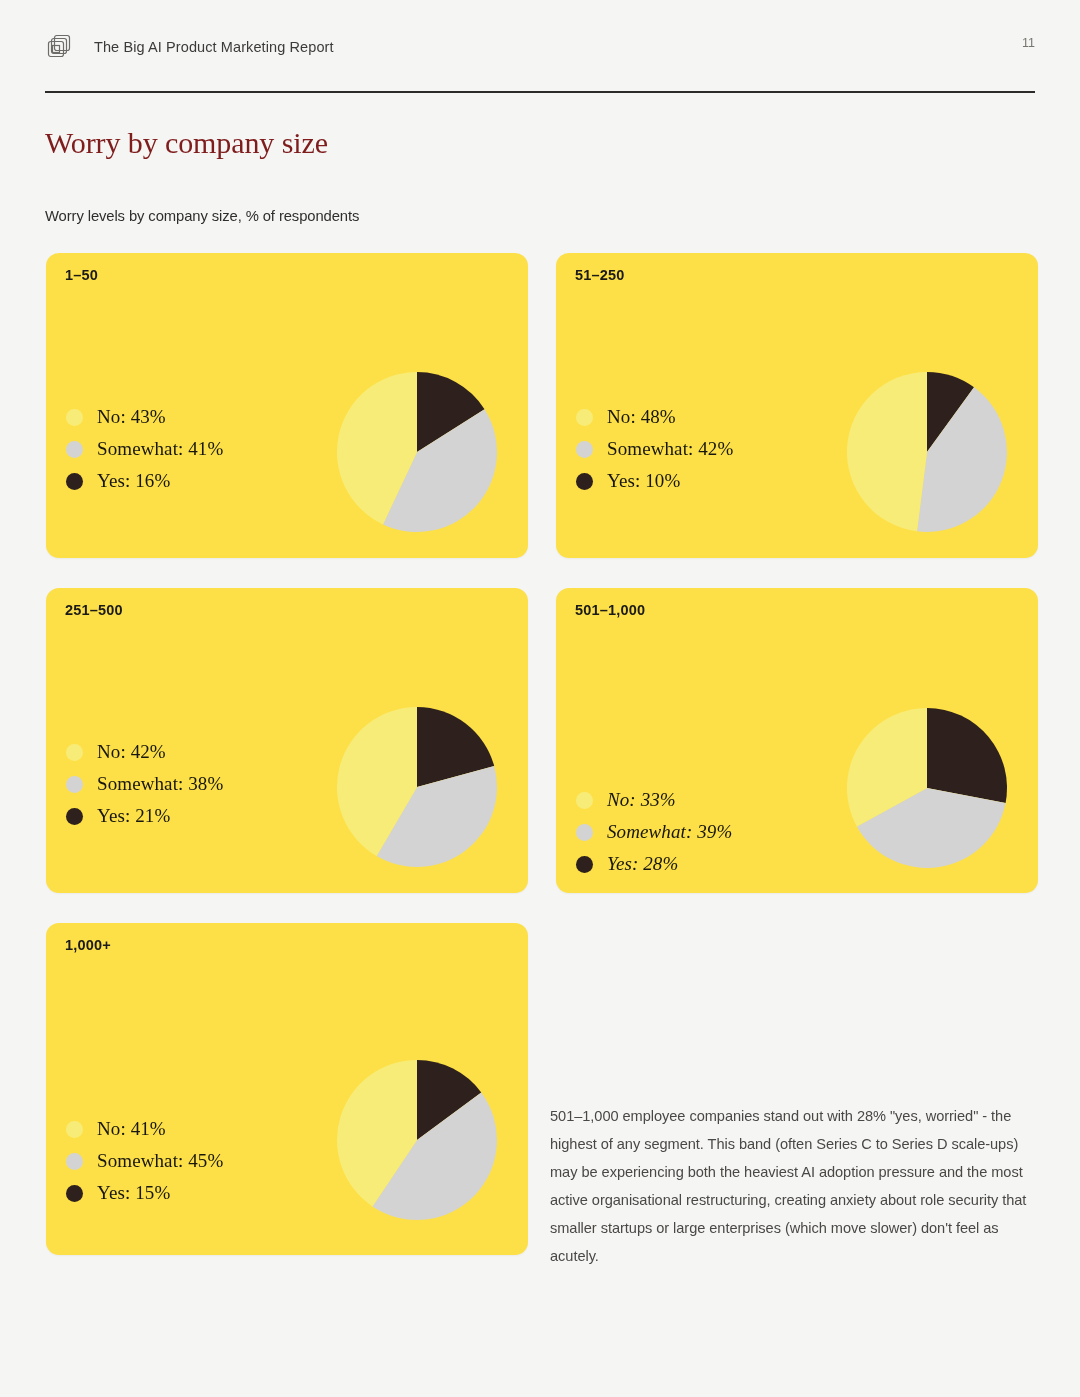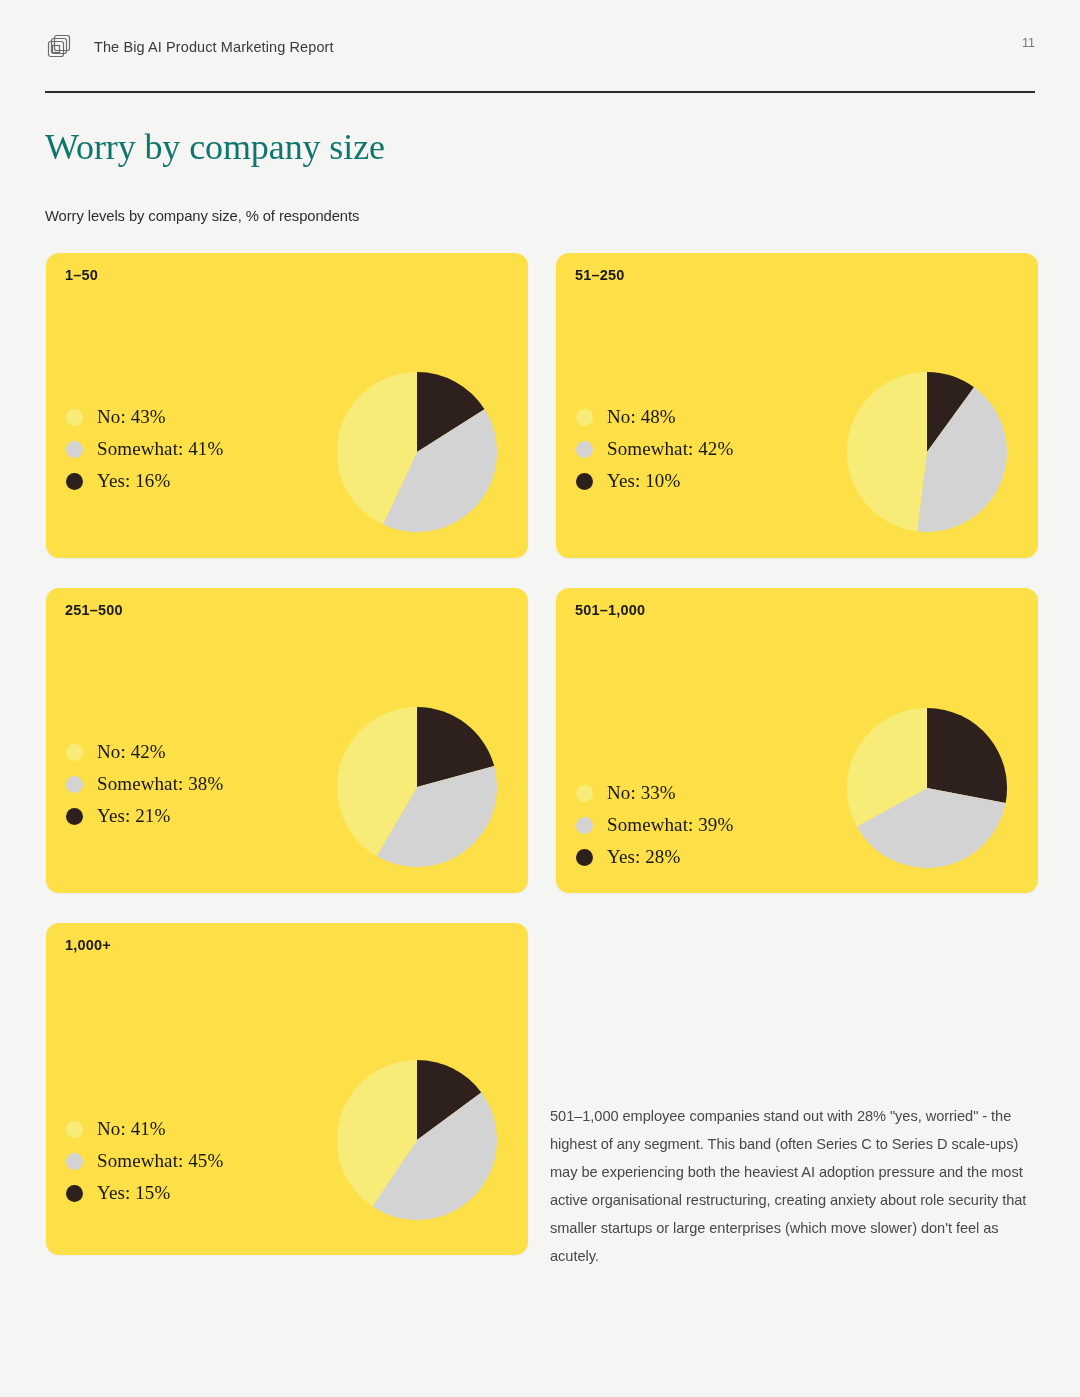--- a/index.html
+++ b/index.html
@@ -55,24 +55,24 @@
     height: 2px;
     background: #2c2b29;
   }
 
   
   .section-title {
     position: absolute;
     left: 45px;
     top: 126px;
     font-family: "Liberation Serif", serif;
-    font-size: 36px;
+    font-size: 30px;
     font-weight: 400;
     letter-spacing: -0.1px;
-    color: #0f766e;
+    color: #7f1d1d;
     margin: 0;
   }
   .section-subtitle {
     position: absolute;
     left: 45px;
     top: 208px;
     font-size: 14.8px;
     color: #2f2e2c;
     letter-spacing: -0.1px;
     margin: 0;
@@ -230,21 +230,21 @@
       <div class="pie-wrap" style="left: 289px; top: 117px;">
         <svg width="164" height="164" viewBox="0 0 164 164">
           <path d="M 82 82 L 82.00 2.00 A 80 80 0 0 1 159.22 61.09 Z" fill="#2e201d"></path>
           <path d="M 82 82 L 159.22 61.09 A 80 80 0 0 1 41.64 151.07 Z" fill="#d3d3d3"></path>
           <path d="M 82 82 L 41.64 151.07 A 80 80 0 0 1 82.00 2.00 Z" fill="#f8ec78"></path>
         </svg>
       </div>
     </div>
     <div class="card" style="left: 510px; top: 335px; width: 482px; height: 305px;">
       <div class="card-title">501–1,000</div>
-      <div class="legend" style="top: 189px;">
+      <div class="legend" style="top: 196px; font-style: italic;">
         <div class="legend-row">
           <span class="legend-dot" style="background: rgb(248, 236, 120);"></span>
           <span class="legend-label">No: 33%</span>
         </div>
         <div class="legend-row">
           <span class="legend-dot" style="background: rgb(211, 211, 211);"></span>
           <span class="legend-label">Somewhat: 39%</span>
         </div>
         <div class="legend-row">
           <span class="legend-dot" style="background: rgb(46, 32, 29);"></span>

